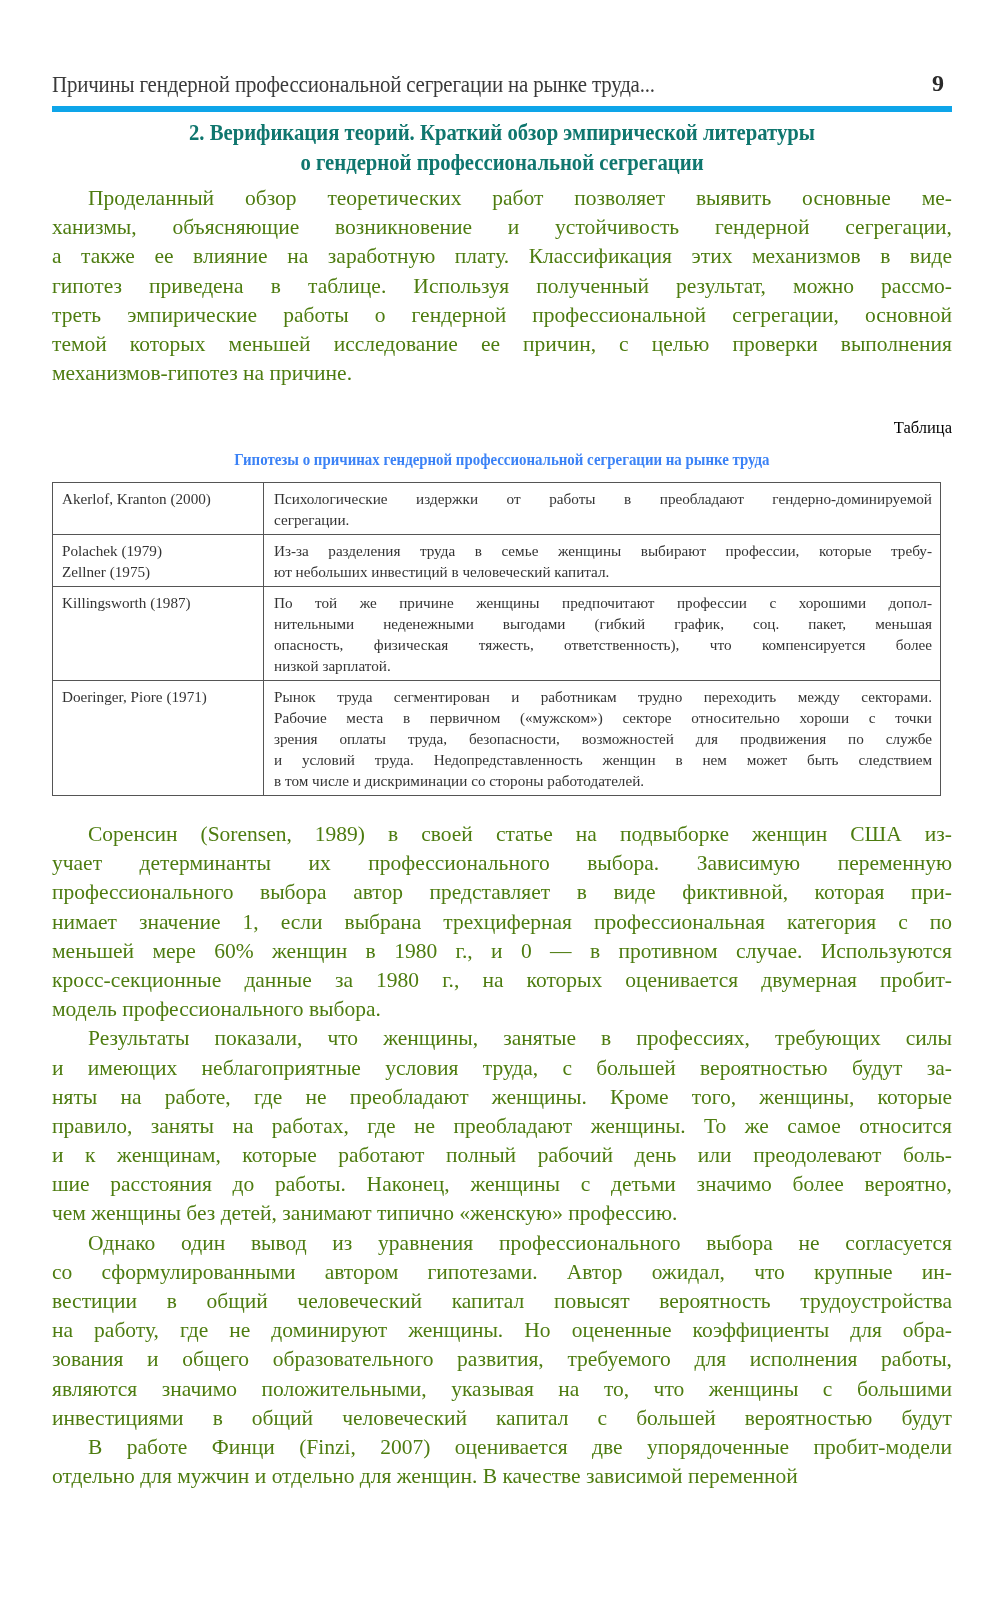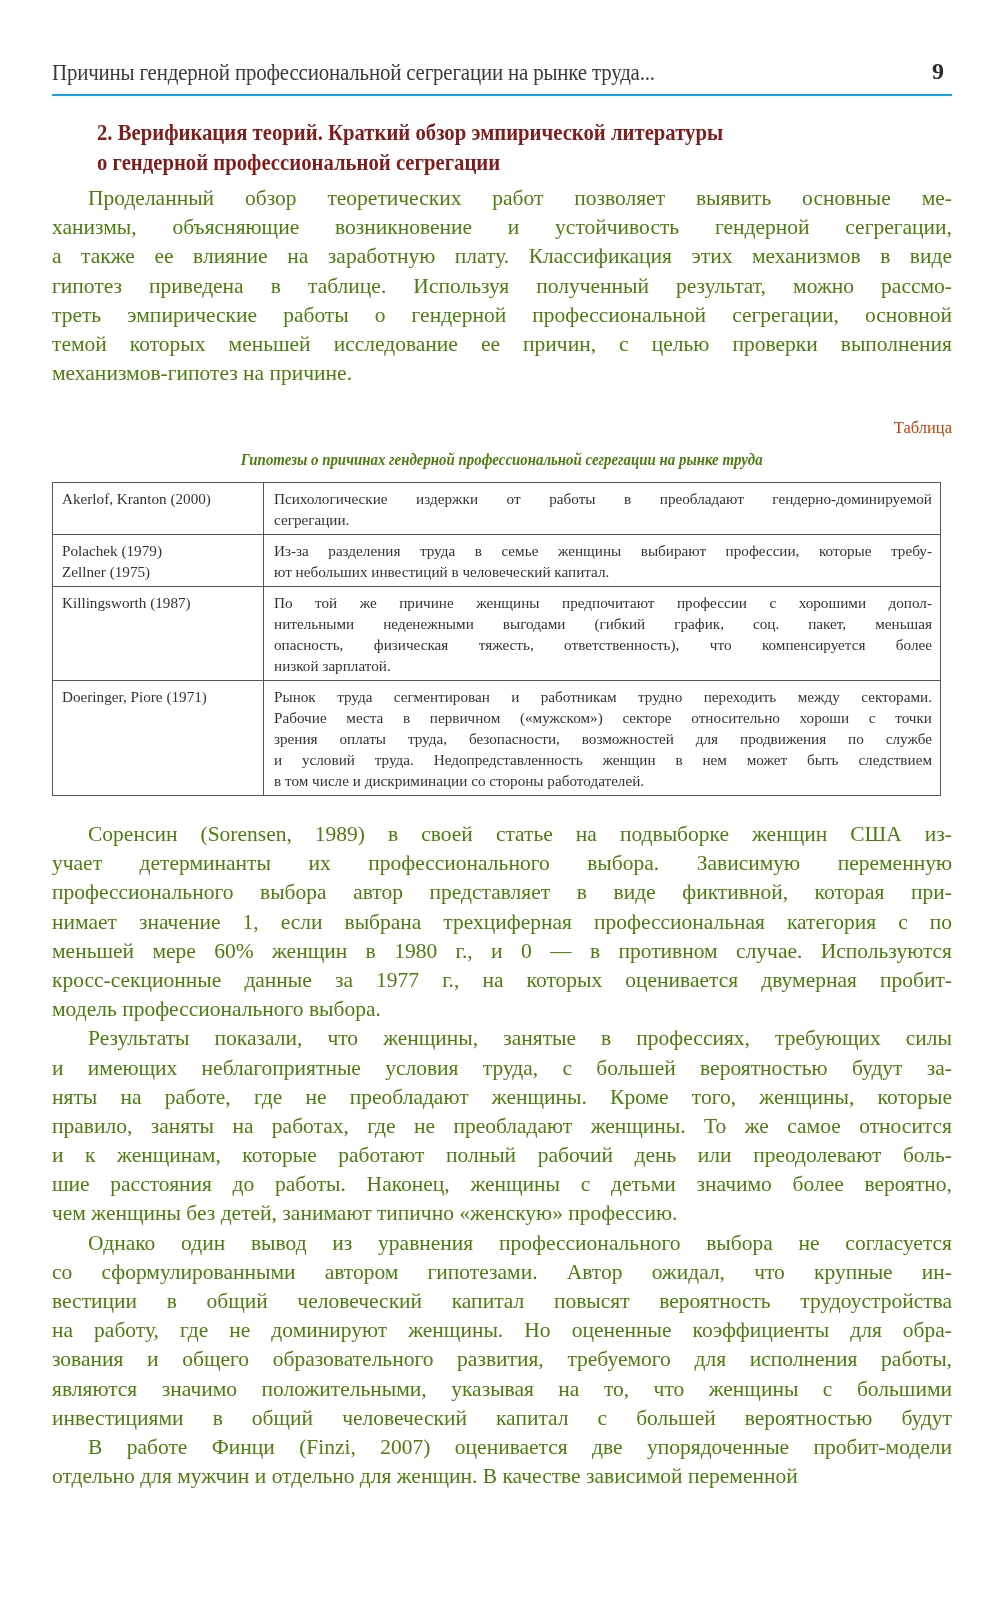--- a/index.html
+++ b/index.html
@@ -16,25 +16,25 @@
     font-family: "Liberation Serif", "DejaVu Serif", serif;
   }
   .page {
     position: absolute;
     left: 52px;
     top: 0;
     width: 900px;
   }
   .running-header {
     position: absolute;
-    top: 58px;
+    top: 70px;
     left: 0;
     width: 900px;
     height: 36px;
-    border-bottom: 2px solid #0ea5e9;
+    border-bottom: 6px solid #0ea5e9;
   }
   .running-title {
     position: absolute;
     left: 0;
     top: 2px;
     font-size: 22.5px;
     color: #3a3a3a;
     letter-spacing: -0.2px;
     transform: scaleX(0.93);
     transform-origin: left top;
@@ -46,24 +46,25 @@
     top: 0px;
     font-size: 24px;
     font-weight: bold;
     color: #2a2a2a;
   }
   .section-heading {
     position: absolute;
     top: 118px;
     left: 0;
     width: 900px;
+    text-align: center;
     font-weight: bold;
     font-size: 23px;
     line-height: 30px;
-    color: #7f1d1d;
+    color: #0f766e;
   }
   .section-heading span {
     display: block;
     white-space: nowrap;
     transform: scaleX(0.9);
   }
   .para-block {
     position: absolute;
     left: 0;
     width: 900px;
@@ -83,32 +84,31 @@
     text-align-last: left;
   }
   .line.indent {
     padding-left: 36px;
   }
   .table-caption-label {
     position: absolute;
     top: 418px;
     right: 0;
     font-size: 16.5px;
-    color: #c2410c;
+    color: #000000;
   }
   .table-title {
     position: absolute;
     top: 451px;
     left: 0;
     width: 900px;
     text-align: center;
     font-size: 16px;
     font-weight: bold;
-    color: #4d7c0f;
-    font-style: italic;
+    color: #3b82f6;
   }
   .table-title span {
     display: inline-block;
     transform: scaleX(0.93);
   }
   table.hyp {
     position: absolute;
     top: 482px;
     left: 0;
     width: 889px;
@@ -219,21 +219,21 @@
       </tbody>
   </table>
 
   <div class="para-block" id="body-text" style="top:820px;">
       <div>
         <span class="line indent" style="">Соренсин (Sorensen, 1989) в своей статье на подвыборке женщин США из-</span>
         <span class="line" style="">учает детерминанты их профессионального выбора. Зависимую переменную</span>
         <span class="line" style="">профессионального выбора автор представляет в виде фиктивной, которая при-</span>
         <span class="line" style="">нимает значение 1, если выбрана трехциферная профессиональная категория с по</span>
         <span class="line" style="">меньшей мере 60% женщин в 1980 г., и 0 — в противном случае. Используются</span>
-        <span class="line" style="">кросс-секционные данные за 1977 г., на которых оценивается двумерная пробит-</span>
+        <span class="line" style="">кросс-секционные данные за 1980 г., на которых оценивается двумерная пробит-</span>
         <span class="line last" style="">модель профессионального выбора.</span>
       </div>
       <div>
         <span class="line indent" style="">Результаты показали, что женщины, занятые в профессиях, требующих силы</span>
         <span class="line" style="">и имеющих неблагоприятные условия труда, с большей вероятностью будут за-</span>
         <span class="line" style="">няты на работе, где не преобладают женщины. Кроме того, женщины, которые</span>
         <span class="line" style="">правило, заняты на работах, где не преобладают женщины. То же самое относится</span>
         <span class="line" style="">и к женщинам, которые работают полный рабочий день или преодолевают боль-</span>
         <span class="line" style="">шие расстояния до работы. Наконец, женщины с детьми значимо более вероятно,</span>
         <span class="line last" style="">чем женщины без детей, занимают типично «женскую» профессию.</span>

